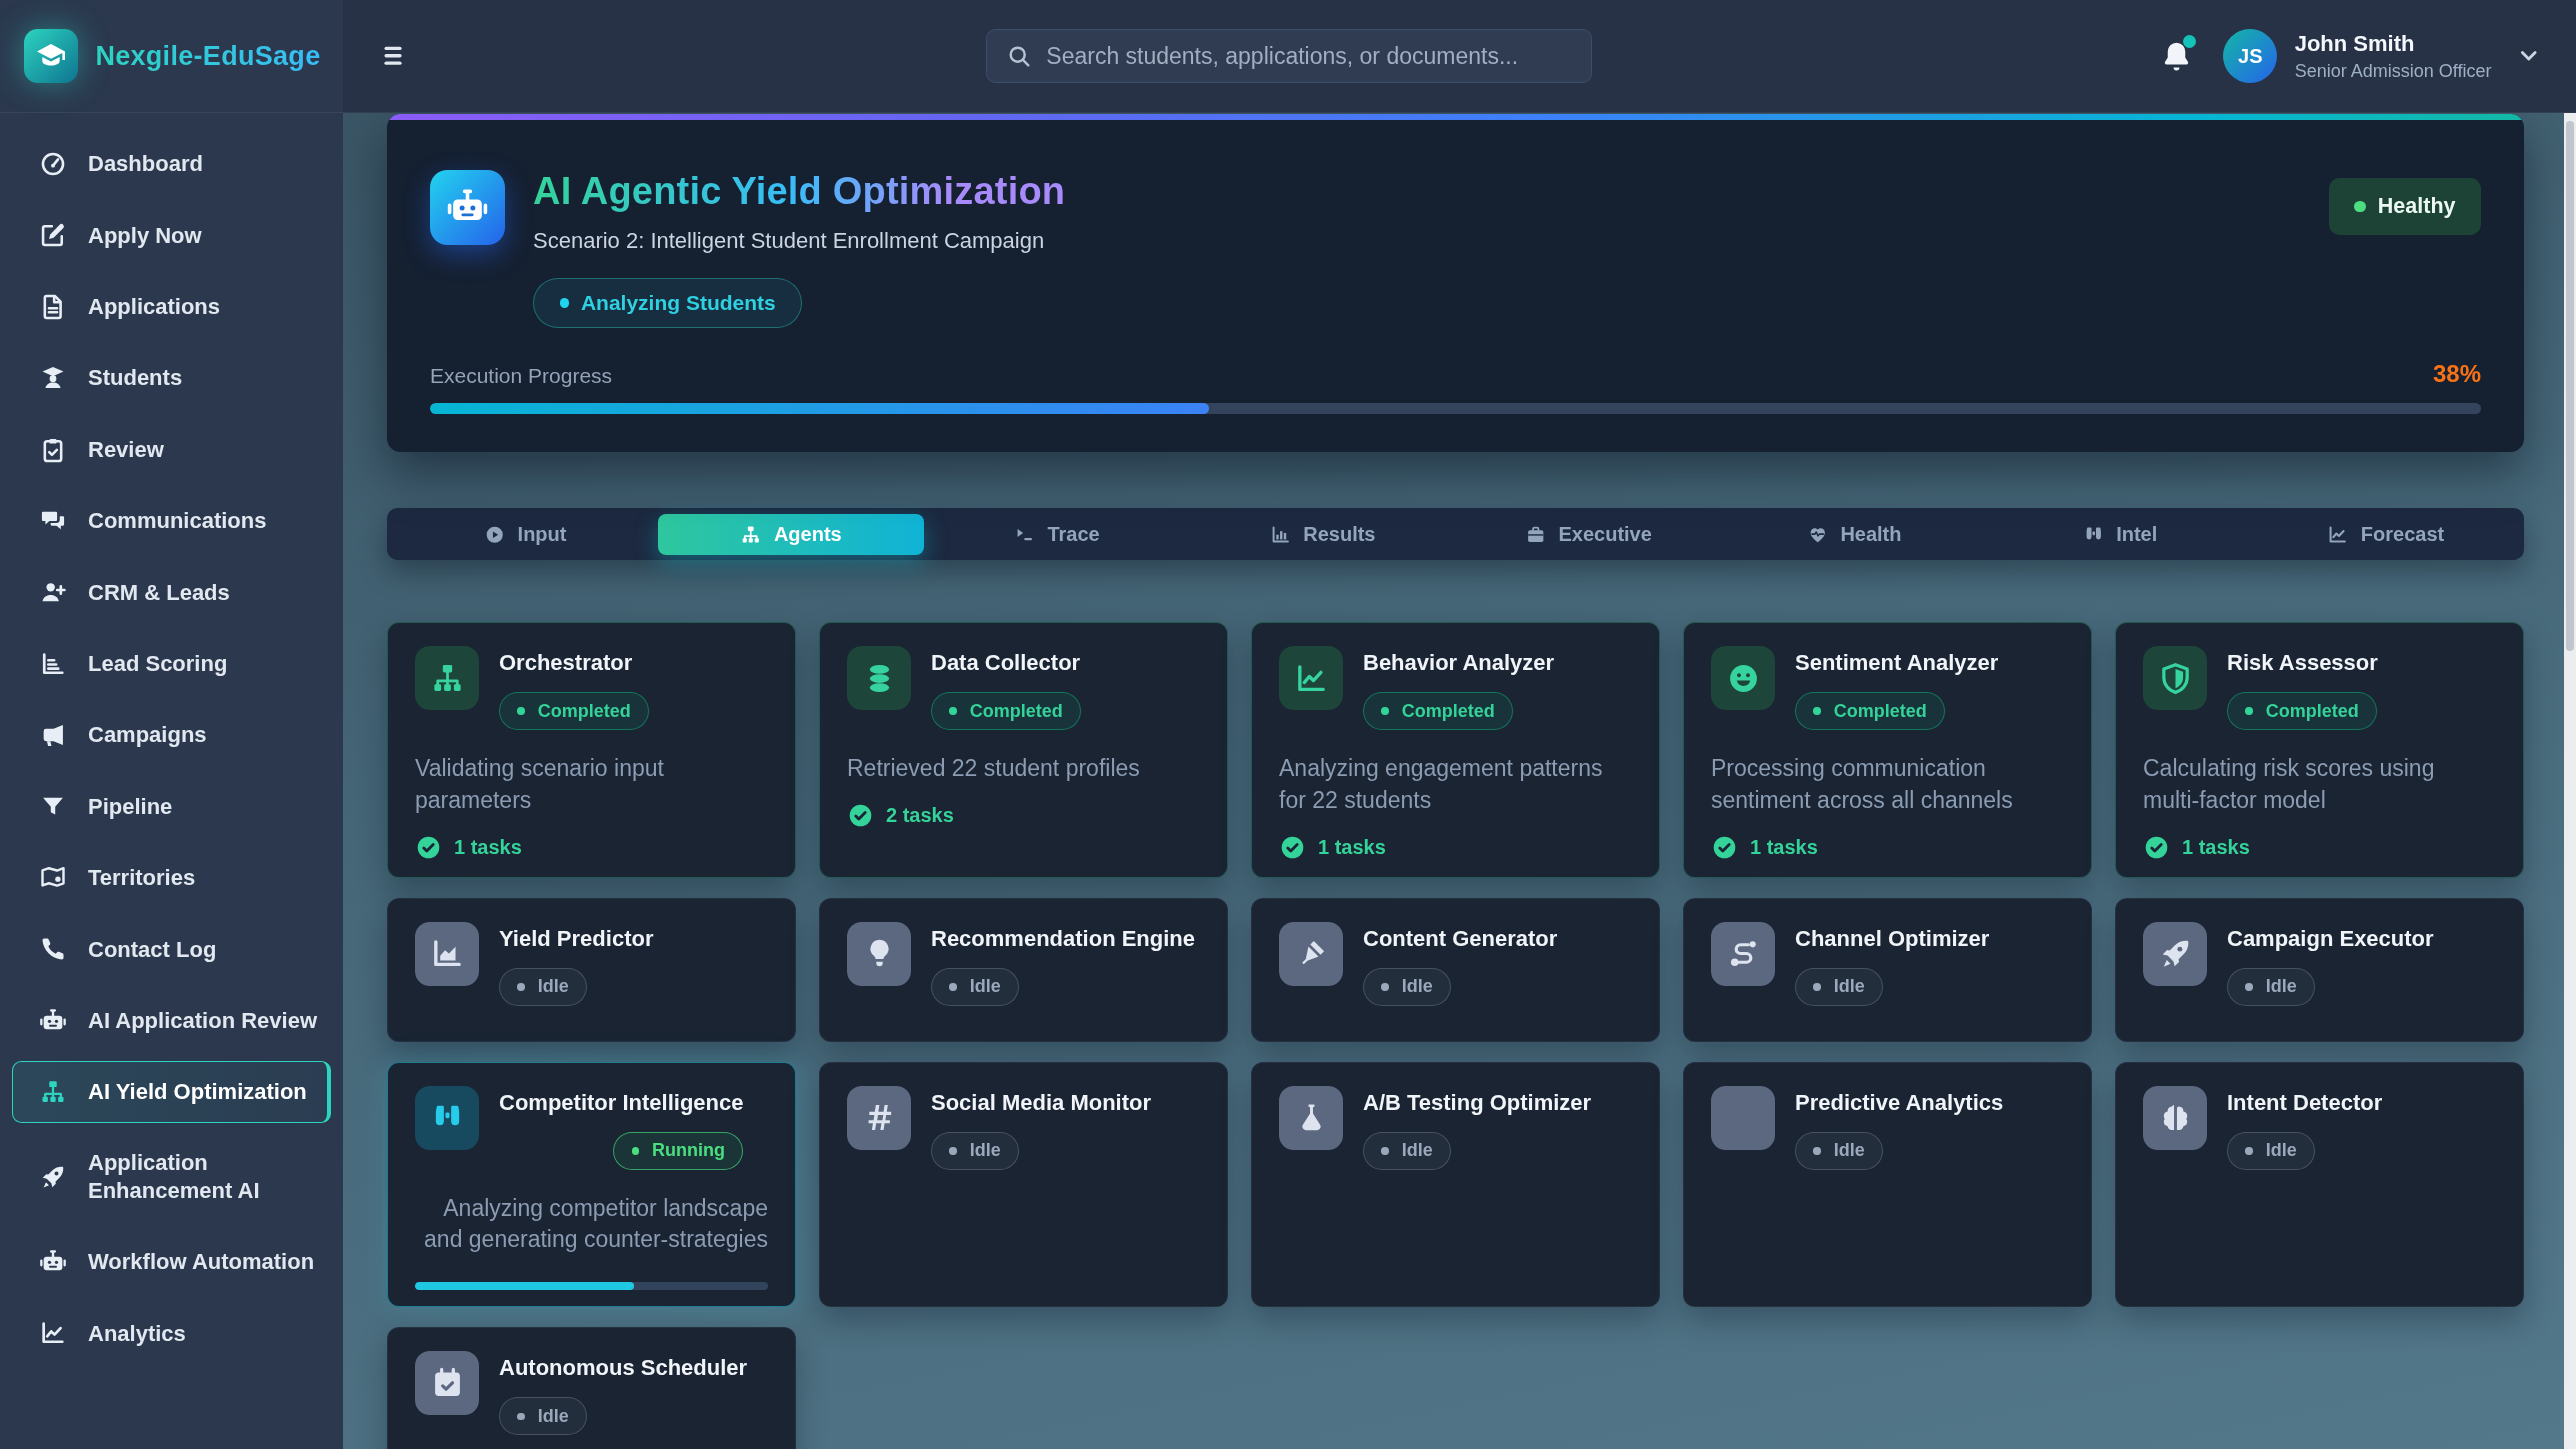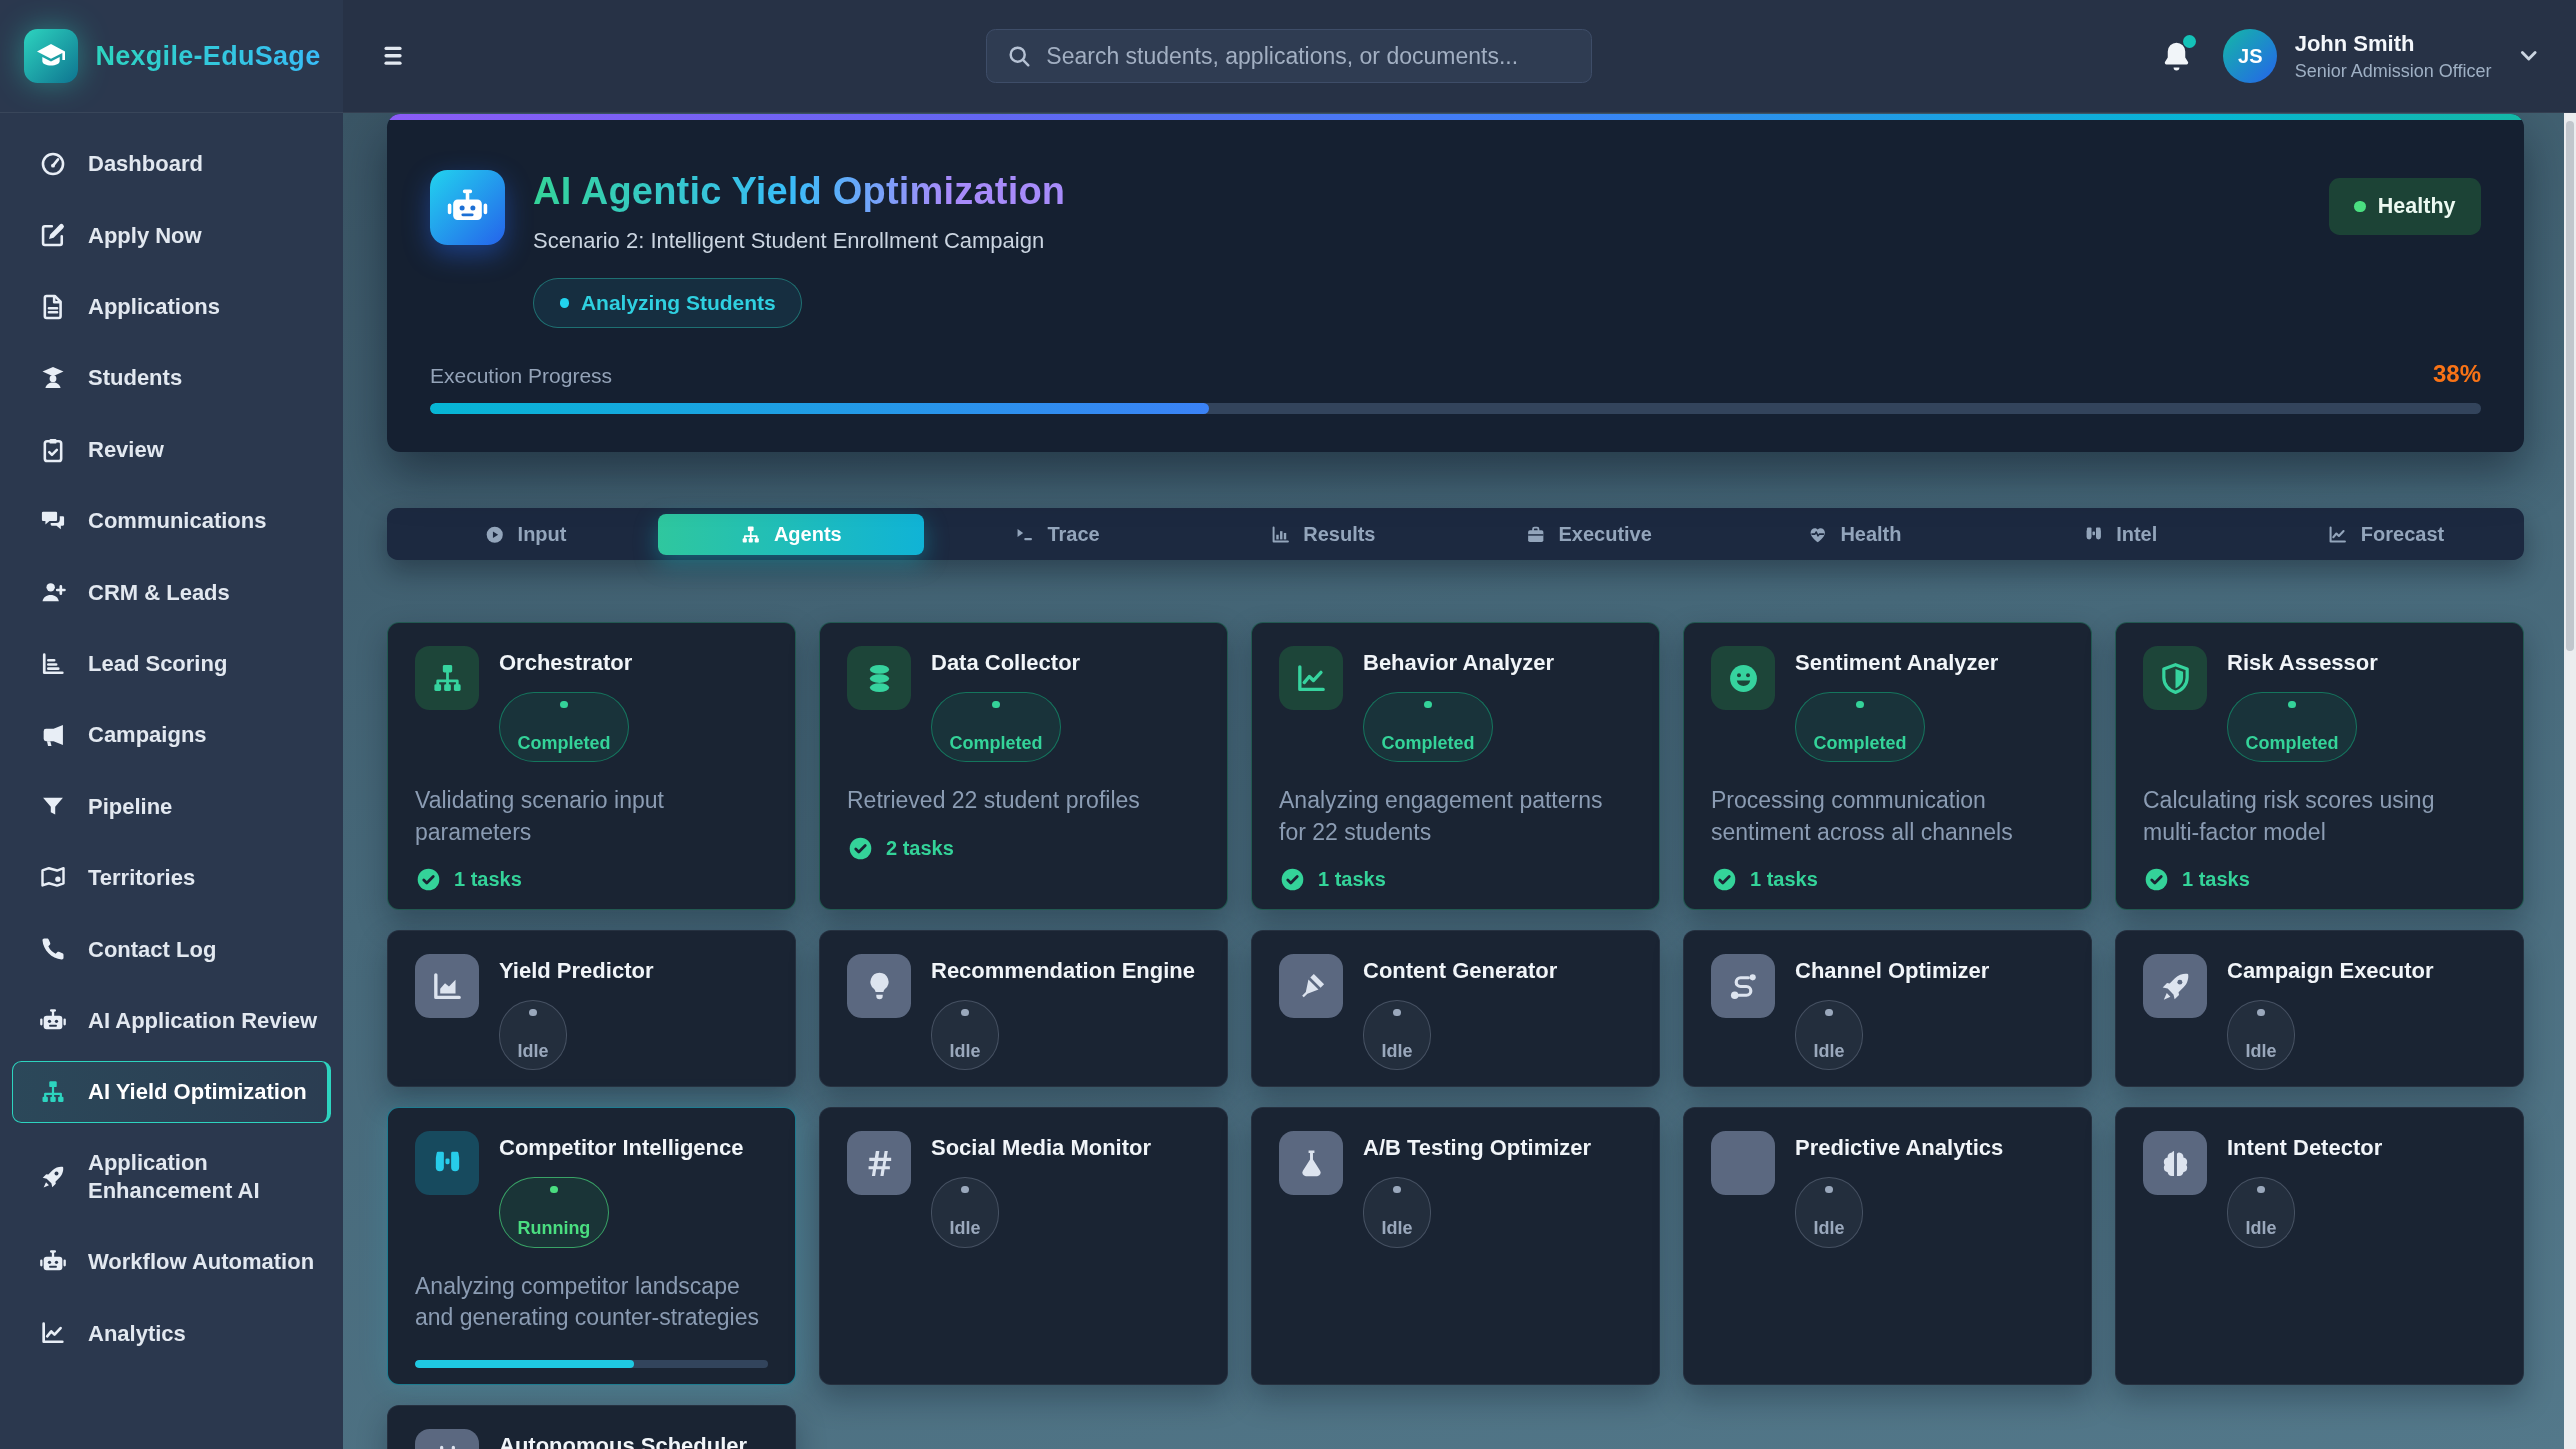--- a/index.html
+++ b/index.html
@@ -94,31 +94,31 @@
   .tab.active { background:linear-gradient(90deg,#2fc79e,#10b3d6); color:#fff;
     box-shadow:0 8px 23px rgba(16,180,200,.4); }
 
   
   .grid { margin-top:62px; display:grid; grid-template-columns:repeat(5,1fr);
     gap:20px 23px; }
   .card { background:#1a2433; border-radius:12px; padding:23px 27px 16px 27px; min-height:144px;
     border:0.7px solid rgba(148,163,184,.10); box-shadow:0 13.4px 29.5px rgba(8,16,30,.3);
     position:relative; cursor:pointer; }
   .card.completed { border-color:rgba(52,211,153,.30); }
-  .card.running   { border-color:rgba(34,211,238,.50); box-shadow:0 0 31px rgba(34,211,238,.14); }
+  .card.running   { border-color:rgba(34,211,238,.50); box-shadow:0 0 31px rgba(34,211,238,.14);text-align:right; }
   .card-head { display:flex; gap:20px; align-items:flex-start; }
   .tile { width:64px; height:64px; border-radius:14.8px; flex:none; display:flex;
     align-items:center; justify-content:center; }
   .tile .ic { width:35px; height:35px; }
   .card.completed .tile { background:#1d4539; color:#36d39e; --knock:#1d4539; }
   .card.running   .tile { background:#174a5e; color:#27ccea; --knock:#174a5e; }
   .card.idle      .tile { background:#5b6880; color:#dde4ef; --knock:#5b6880; }
   .card-title { font-size:22px; font-weight:600; color:#f1f5f9; margin-top:4px; }
-  .badge { display:inline-flex; align-items:center; gap:25px; margin-top:16px;
-    padding:7.4px 17.4px; border-radius:670px; font-size:18px; font-weight:600;flex-direction:column; }
+  .badge { display:inline-flex; align-items:center; gap:13px; margin-top:16px;
+    padding:7.4px 17.4px; border-radius:670px; font-size:18px; font-weight:600; }
   .badge .dot { width:7.4px; height:7.4px; border-radius:50%; }
   .card.completed .badge { color:#34d399; background:rgba(16,185,129,.10);
     border:0.7px solid rgba(16,185,129,.5); }
   .card.completed .badge .dot { background:#34d399; }
   .card.running .badge { color:#4ade80; background:rgba(34,197,94,.10);
     border:0.7px solid rgba(74,222,128,.65); }
   .card.running .badge .dot { background:#4ade80; }
   .card.idle .badge { color:#9aa8bc; background:rgba(148,163,184,.08);
     border:0.7px solid rgba(148,163,184,.3); }
   .card.idle .badge .dot { background:#9aa8bc; }

